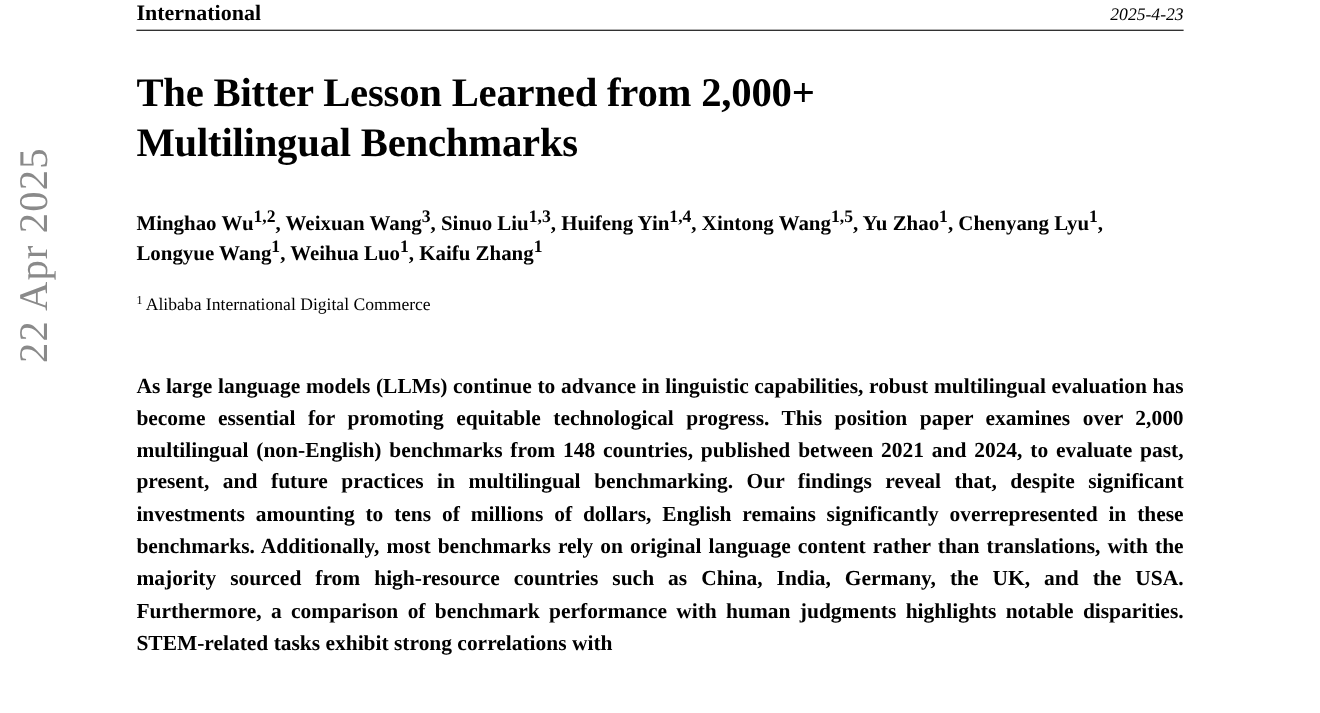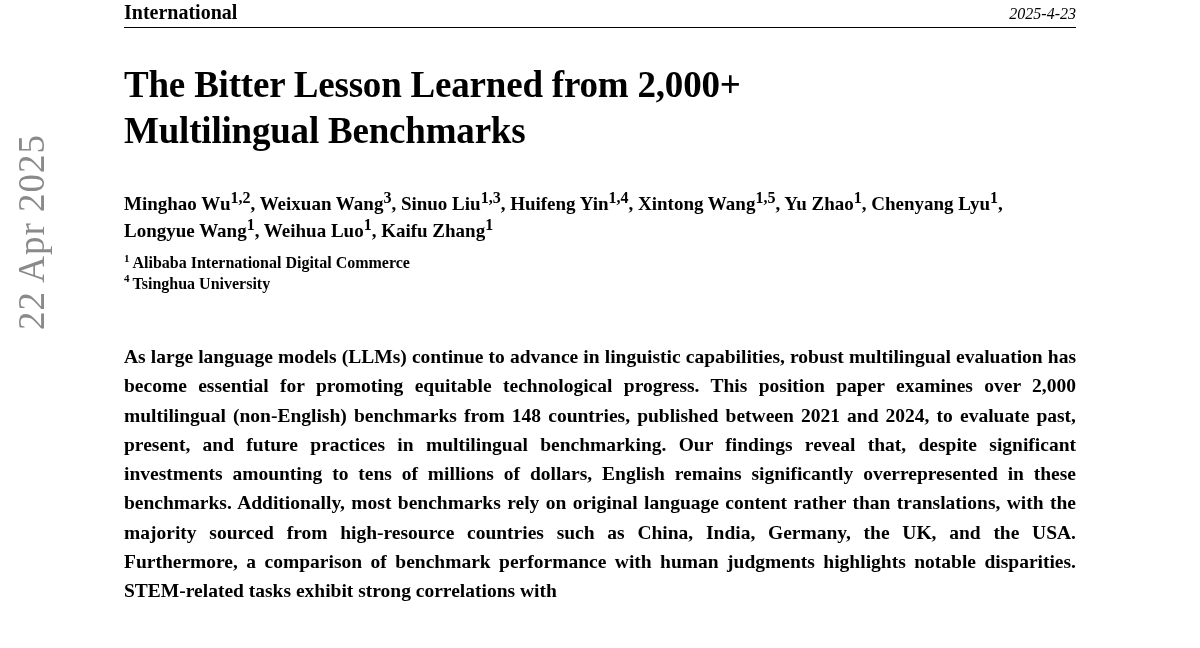--- a/index.html
+++ b/index.html
@@ -81,25 +81,24 @@
     max-width: 930px;
   }
   .authors sup {
     font-size: 16px;
     font-weight: bold;
     vertical-align: super;
     line-height: 0;
   }
 
   .affiliations {
-    margin-top: 9px;
+    margin-top: 24px;
     font-family: "Liberation Serif", serif;
     font-size: 16px;
     line-height: 20.5px;
-    font-weight: bold;
   }
   .affiliations .aff {
     white-space: nowrap;
   }
   .affiliations .aff sup {
     font-size: 11px;
     vertical-align: super;
     line-height: 0;
     margin-right: 3px;
   }
@@ -129,18 +128,17 @@
 
   <h1 class="title">The Bitter Lesson Learned from 2,000+ Multilingual Benchmarks</h1>
 
   <div class="authors">
     <span>Minghao Wu</span><sup>1,2</sup>, <span>Weixuan Wang</span><sup>3</sup>, <span>Sinuo Liu</span><sup>1,3</sup>, <span>Huifeng Yin</span><sup>1,4</sup>, <span>Xintong Wang</span><sup>1,5</sup>, <span>Yu Zhao</span><sup>1</sup>, <span>Chenyang Lyu</span><sup>1</sup>,<br>
     <span>Longyue Wang</span><sup>1</sup>, <span>Weihua Luo</span><sup>1</sup>, <span>Kaifu Zhang</span><sup>1</sup>
   </div>
 
   <div class="affiliations">
     <div class="aff"><sup>1</sup><span>Alibaba International Digital Commerce</span></div>
-    <div class="aff"><sup>4</sup><span>Tsinghua University</span></div>
   </div>
 
   <div class="abstract">As large language models (LLMs) continue to advance in linguistic capabilities, robust multilingual evaluation has become essential for promoting equitable technological progress. This position paper examines over 2,000 multilingual (non-English) benchmarks from 148 countries, published between 2021 and 2024, to evaluate past, present, and future practices in multilingual benchmarking. Our findings reveal that, despite significant investments amounting to tens of millions of dollars, English remains significantly overrepresented in these benchmarks.  Additionally, most benchmarks rely on original language content rather than translations, with the majority sourced from high-resource countries such as China, India, Germany, the UK, and the USA. Furthermore, a comparison of benchmark performance with human judgments highlights notable disparities. STEM-related tasks exhibit strong correlations with</div>
 
 </div>
 
 </body></html>

